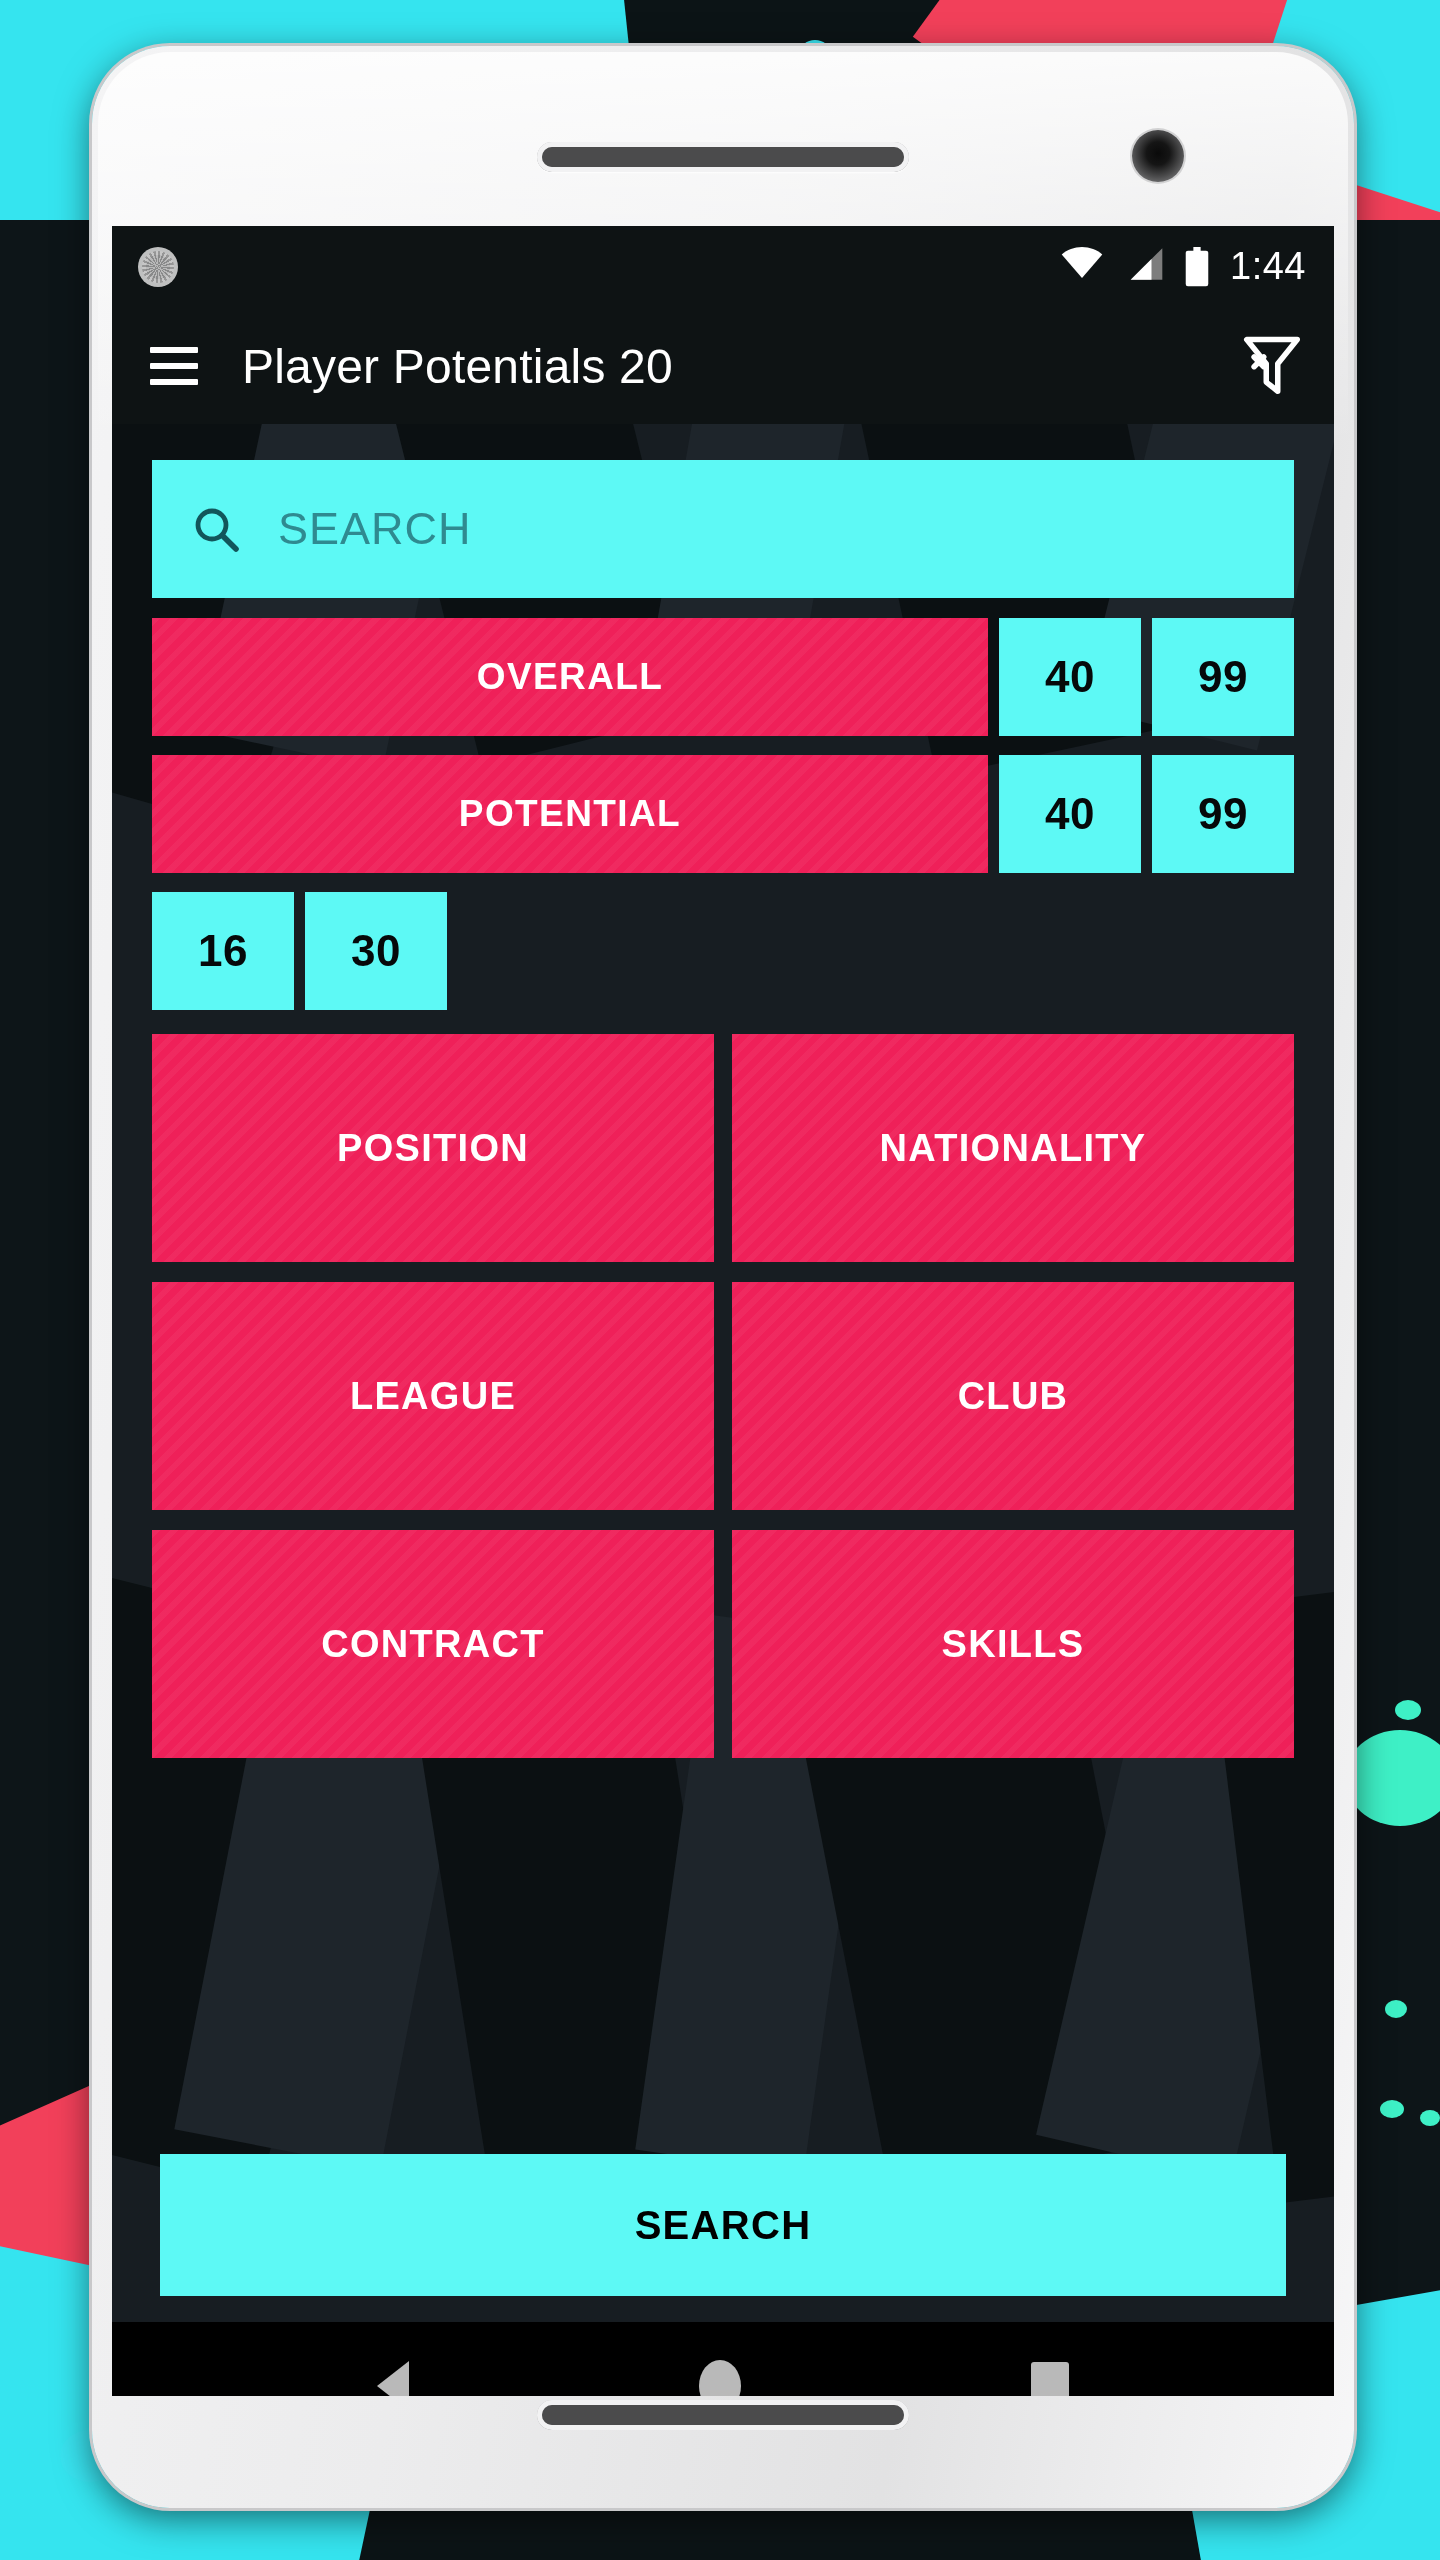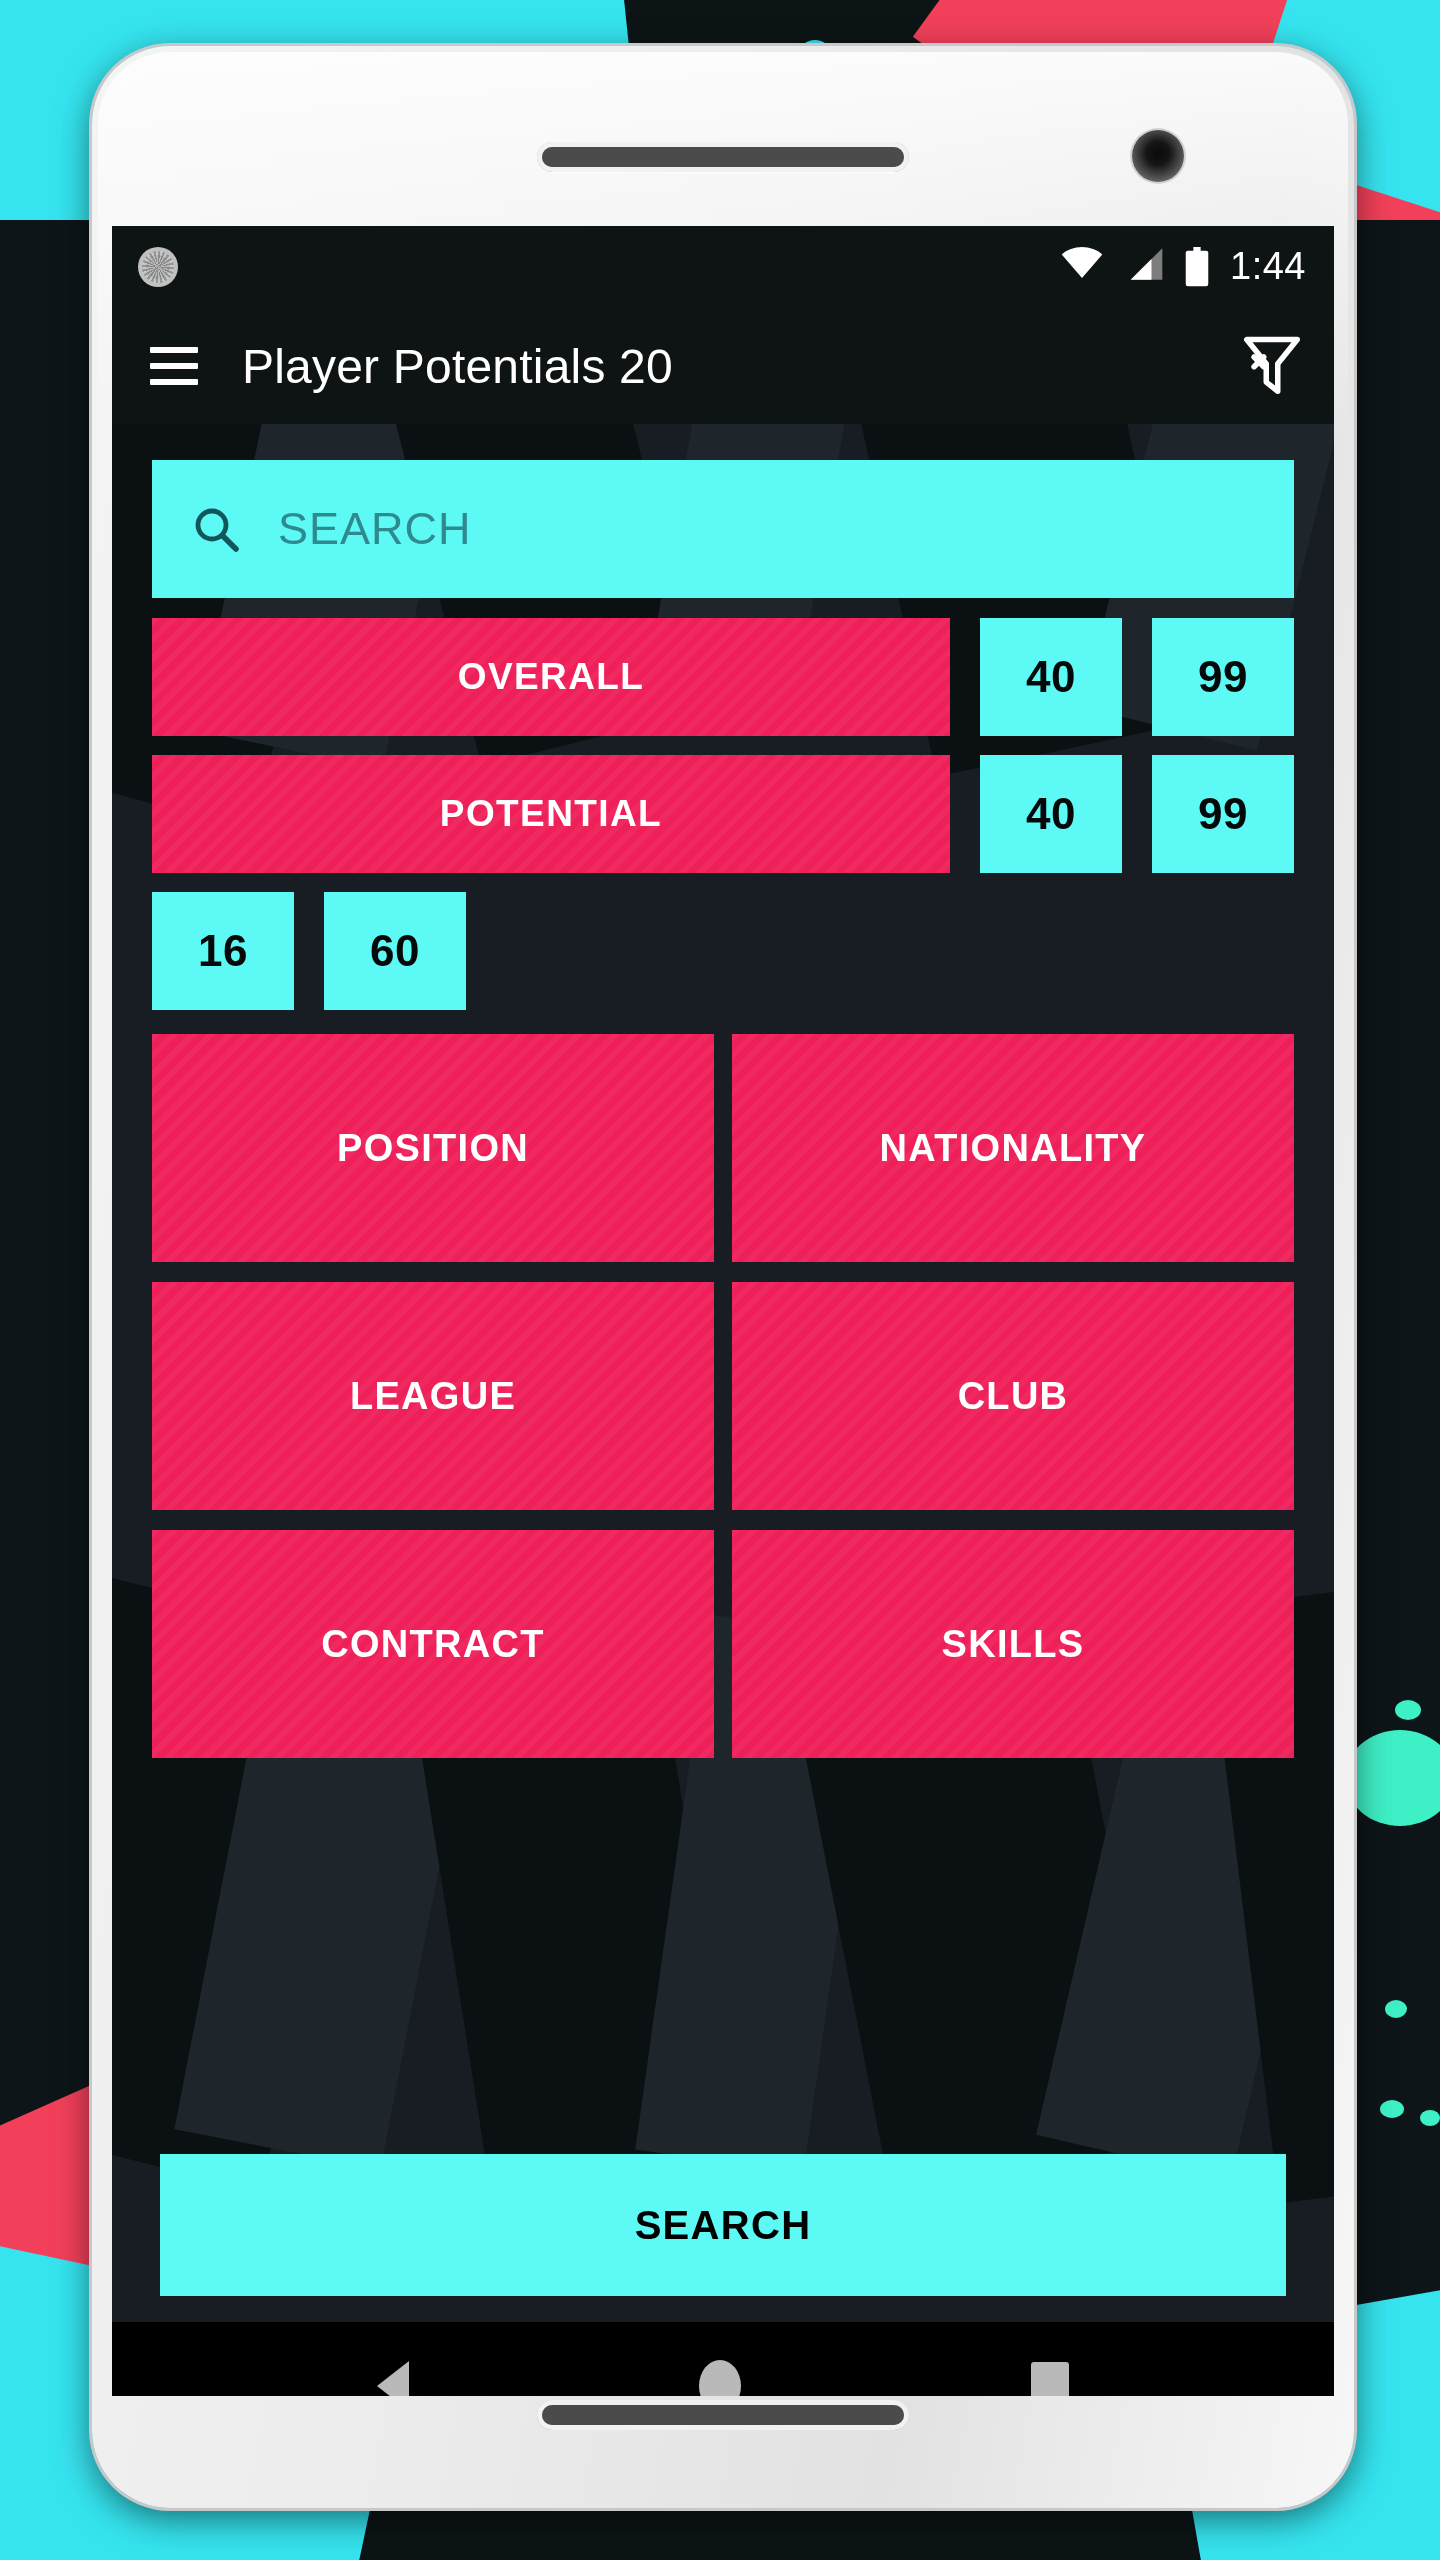--- a/index.html
+++ b/index.html
@@ -208,21 +208,21 @@
     margin-left: 38px;
     color: #2f8a90;
     font-size: 45px;
     letter-spacing: 1px;
     font-weight: 400;
   }
 
   
   .range-row {
     display: flex;
-    gap: 30px;
+    gap: 11px;
     margin-bottom: 19px;
   }
   .range-label {
     flex: 1;
     height: 118px;
     background: #ef2059;
     background-image: repeating-linear-gradient(135deg, rgba(255,255,255,.045) 0 6px, rgba(0,0,0,0) 6px 13px);
     display: flex; align-items: center; justify-content: center;
     color: #ffffff;
     font-size: 37px;
@@ -402,21 +402,21 @@
           </div>
 
           <div class="range-row">
             <div class="range-label">POTENTIAL</div>
             <div class="range-val">40</div>
             <div class="range-val">99</div>
           </div>
 
           <div class="range-row">
             <div class="range-val">16</div>
-            <div class="range-val">60</div>
+            <div class="range-val">30</div>
           </div>
 
           <div class="grid">
             <div class="grid-btn">POSITION</div>
             <div class="grid-btn">NATIONALITY</div>
             <div class="grid-btn">LEAGUE</div>
             <div class="grid-btn">CLUB</div>
             <div class="grid-btn">CONTRACT</div>
             <div class="grid-btn">SKILLS</div>
           </div>

